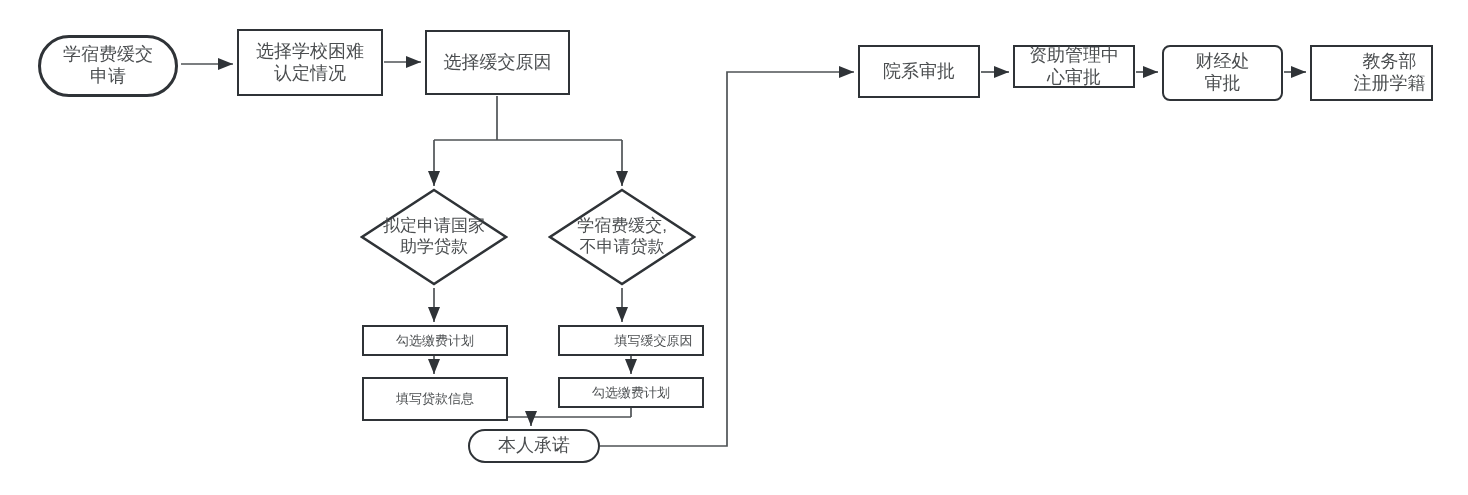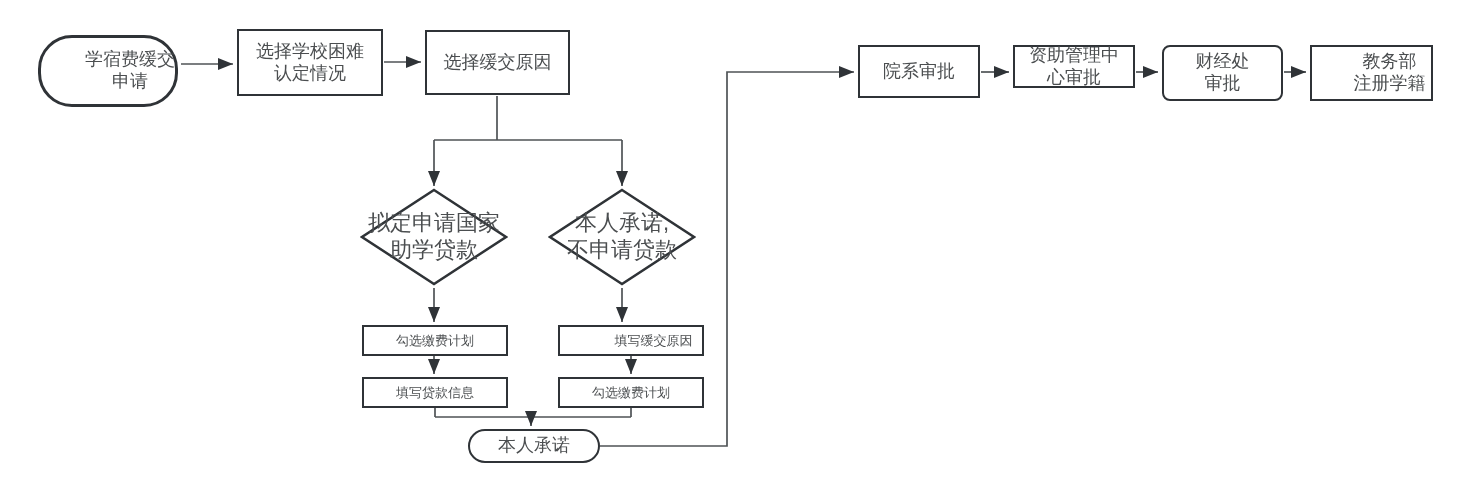--- a/index.html
+++ b/index.html
@@ -40,21 +40,21 @@
   .stadium {
     border: 3px solid #2f3337;
     background: #ffffff;
     border-radius: 34px;
   }
   .stadium-small {
     border: 2.5px solid #2f3337;
     background: #ffffff;
     border-radius: 18px;
   }
-  .diamond { background: transparent; font-size: 22px; }
+  .diamond { background: transparent; font-size: 17px; }
   .diamond svg { position: absolute; left: 0; top: 0; width: 100%; height: 100%; }
   .diamond .label { position: relative; z-index: 1; }
   .small { font-size: 13px; }
 </style>
 </head>
 <body>
 
 <div class="canvas">
 
   <svg class="edges-layer" viewBox="0 0 1468 495" xmlns="http://www.w3.org/2000/svg">
@@ -74,21 +74,21 @@
       <path d="M622 288 V322" marker-end="url(#ah)"></path>
       <path d="M631 356 V374" marker-end="url(#ah)"></path>
       <path d="M435 408 V417 M631 408 V417 M435 417 H631 M531 417 V426" marker-end="url(#ah)"></path>
       <path d="M600 446 H727 V72 H854" marker-end="url(#ah)"></path>
       <path d="M981 72 H1009" marker-end="url(#ah)"></path>
       <path d="M1136 72 H1158" marker-end="url(#ah)"></path>
       <path d="M1284 72 H1306" marker-end="url(#ah)"></path>
     </g>
   </svg>
 
-  <div class="node stadium" style="left:38px; top:35px; width:140px; height:72px;justify-content:flex-end;">
+  <div class="node stadium" style="left:38px; top:35px; width:140px; height:62px;">
     <span class="label">学宿费缓交
 申请</span>
   </div>
 
   <div class="node rect-thick" style="left:425px; top:30px; width:145px; height:65px;">
     <span class="label">选择缓交原因</span>
   </div>
 
   <div class="node rect-thick" style="left:237px; top:29px; width:146px; height:67px;">
     <span class="label">选择学校困难
@@ -100,29 +100,29 @@
       <polygon points="74,2 146,49 74,96 2,49" fill="#ffffff" stroke="#2f3337" stroke-width="2.5"></polygon>
     </svg>
     <span class="label">拟定申请国家
 助学贷款</span>
   </div>
 
   <div class="node diamond" style="left:548px; top:188px; width:148px; height:98px;">
     <svg viewBox="0 0 148 98">
       <polygon points="74,2 146,49 74,96 2,49" fill="#ffffff" stroke="#2f3337" stroke-width="2.5"></polygon>
     </svg>
-    <span class="label">本人承诺,
+    <span class="label">学宿费缓交,
 不申请贷款</span>
   </div>
 
   <div class="node rect small" style="left:362px; top:325px; width:146px; height:31px;">
     <span class="label">勾选缴费计划</span>
   </div>
 
-  <div class="node rect small" style="left:362px; top:377px; width:146px; height:31px;">
+  <div class="node rect small" style="left:362px; top:377px; width:146px; height:44px;">
     <span class="label">填写贷款信息</span>
   </div>
 
   <div class="node rect small" style="left:558px; top:325px; width:146px; height:31px;padding-left:45px;">
     <span class="label">填写缓交原因</span>
   </div>
 
   <div class="node rect small" style="left:558px; top:377px; width:146px; height:31px;">
     <span class="label">勾选缴费计划</span>
   </div>

